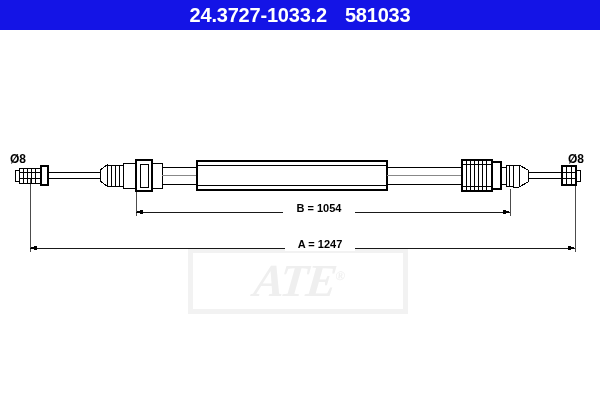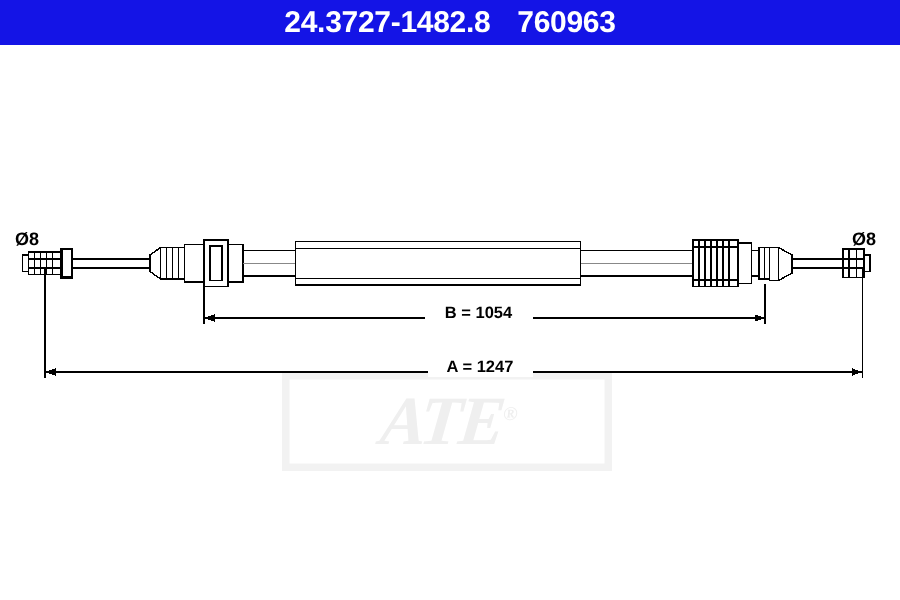--- a/index.html
+++ b/index.html
@@ -89,21 +89,21 @@
     font-weight: bold;
     fill: #000000;
   }
 </style>
 </head>
 <body>
 
 <div id="page">
 
   <div id="header-bar">
-    <div class="htext"><span>24.3727-1482.8</span><span class="hgap"></span><span>760963</span></div>
+    <div class="htext"><span>24.3727-1033.2</span><span class="hgap"></span><span>581033</span></div>
   </div>
 
   <div id="watermark">
     <div class="wm-text"><span>ATE</span><span class="wm-reg">®</span></div>
   </div>
 
   <svg id="drawing" width="600" height="400" viewBox="0 0 600 400">
 
     <g fill="none" stroke="#000000" stroke-width="1" shape-rendering="crispEdges">
 

